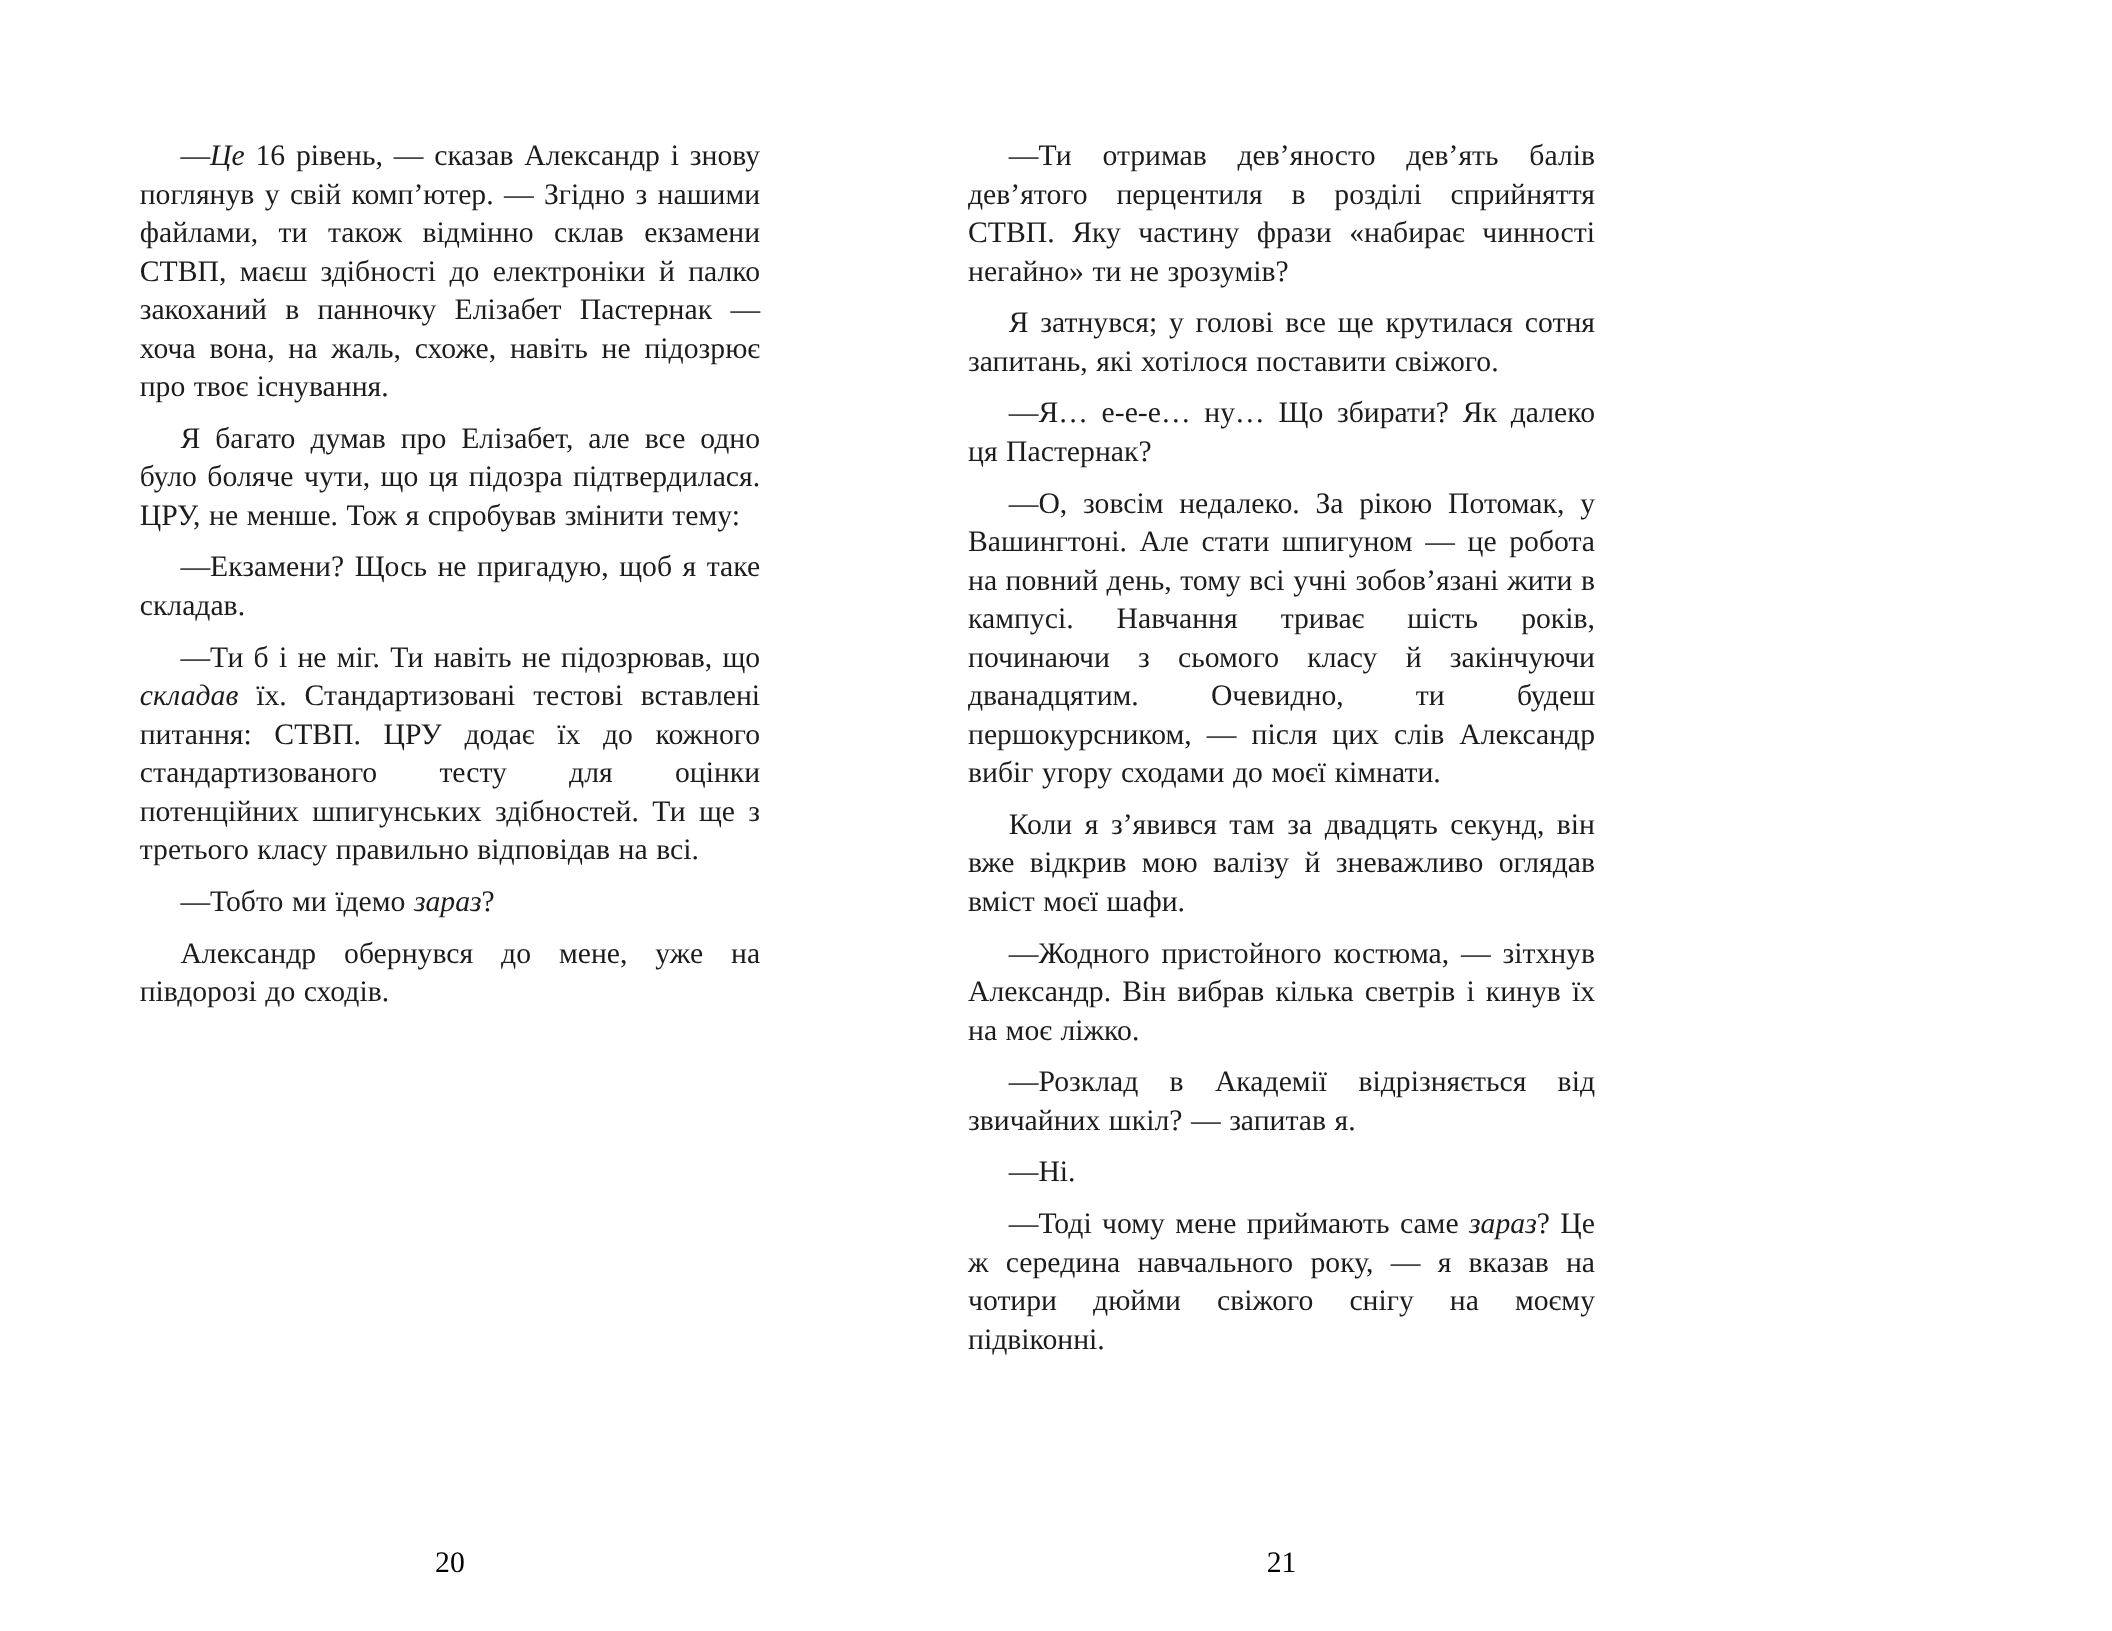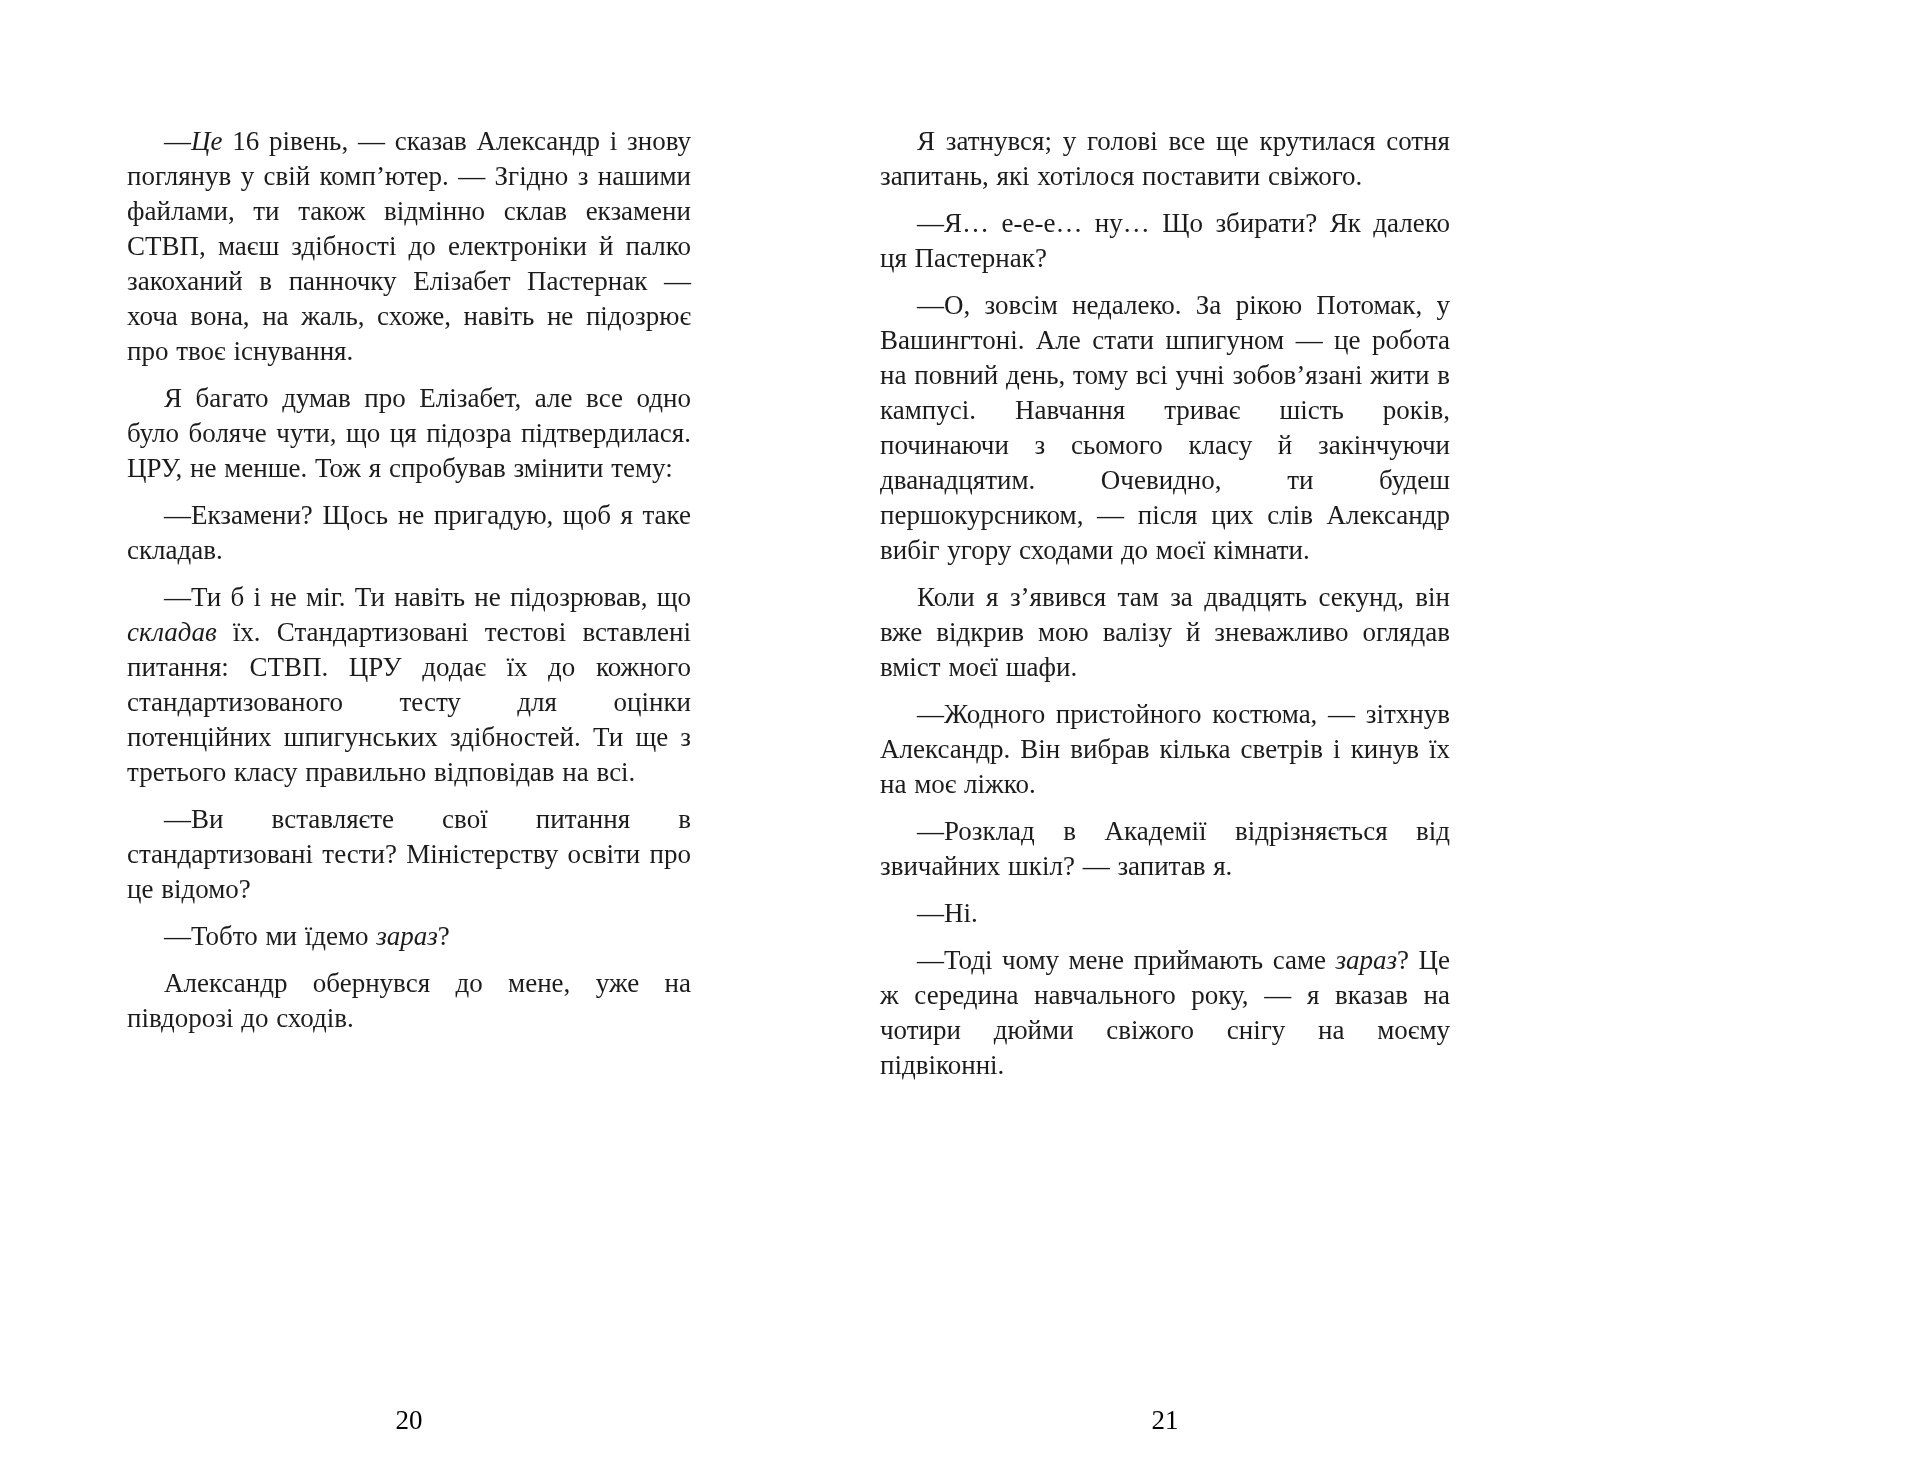--- a/index.html
+++ b/index.html
@@ -42,26 +42,26 @@
 </style>
 </head>
 <body>
 
 <main>
   <section id="left-page" class="page page--left">
       <p class="para"><span>—</span><em>Це</em><span> 16 рівень, — сказав Александр і знову поглянув у свій комп’ютер. — Згідно з нашими файлами, ти також відмінно склав екзамени СТВП, маєш здібності до електроніки й палко закоханий в панночку Елізабет Пастернак — хоча вона, на жаль, схоже, навіть не підозрює про твоє існування.</span></p>
       <p class="para"><span>Я багато думав про Елізабет, але все одно було боляче чути, що ця підозра підтвердилася. ЦРУ, не менше. Тож я спробував змінити тему:</span></p>
       <p class="para"><span>—Екзамени? Щось не пригадую, щоб я таке складав.</span></p>
       <p class="para"><span>—Ти б і не міг. Ти навіть не підозрював, що </span><em>складав</em><span> їх. Стандартизовані тестові вставлені питання: СТВП. ЦРУ додає їх до кожного стандартизованого тесту для оцінки потенційних шпигунських здібностей. Ти ще з третього класу правильно відповідав на всі.</span></p>
-      <p class="para"><span>—Ви вставляєте свої питання в стандартизовані тести? Міністерству освіти про це відомо?</span></p>
       <p class="para"><span>—Тобто ми їдемо </span><em>зараз</em><span>?</span></p>
       <p class="para"><span>Александр обернувся до мене, уже на півдорозі до сходів.</span></p>
     </section>
 
   <section id="right-page" class="page page--right">
+      <p class="para"><span>—Ти отримав дев’яносто дев’ять балів дев’ятого перцентиля в розділі сприйняття СТВП. Яку частину фрази «набирає чинності негайно» ти не зрозумів?</span></p>
       <p class="para"><span>Я затнувся; у голові все ще крутилася сотня запитань, які хотілося поставити свіжого.</span></p>
       <p class="para"><span>—Я… е-е-е… ну… Що збирати? Як далеко ця Пастернак?</span></p>
       <p class="para"><span>—О, зовсім недалеко. За рікою Потомак, у Вашингтоні. Але стати шпигуном — це робота на повний день, тому всі учні зобов’язані жити в кампусі. Навчання триває шість років, починаючи з сьомого класу й закінчуючи дванадцятим. Очевидно, ти будеш першокурсником, — після цих слів Александр вибіг угору сходами до моєї кімнати.</span></p>
       <p class="para"><span>Коли я з’явився там за двадцять секунд, він вже відкрив мою валізу й зневажливо оглядав вміст моєї шафи.</span></p>
       <p class="para"><span>—Жодного пристойного костюма, — зітхнув Александр. Він вибрав кілька светрів і кинув їх на моє ліжко.</span></p>
       <p class="para"><span>—Розклад в Академії відрізняється від звичайних шкіл? — запитав я.</span></p>
       <p class="para"><span>—Ні.</span></p>
       <p class="para"><span>—Тоді чому мене приймають саме </span><em>зараз</em><span>? Це ж середина навчального року, — я вказав на чотири дюйми свіжого снігу на моєму підвіконні.</span></p>
     </section>
 

